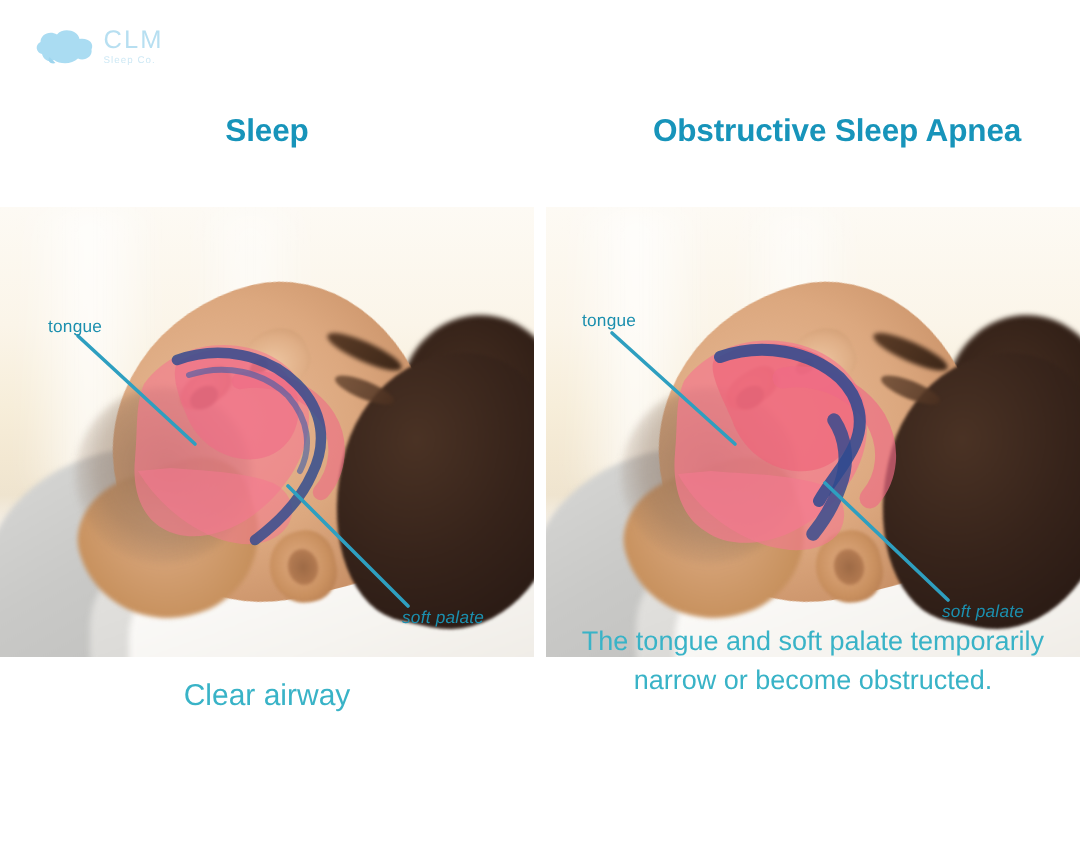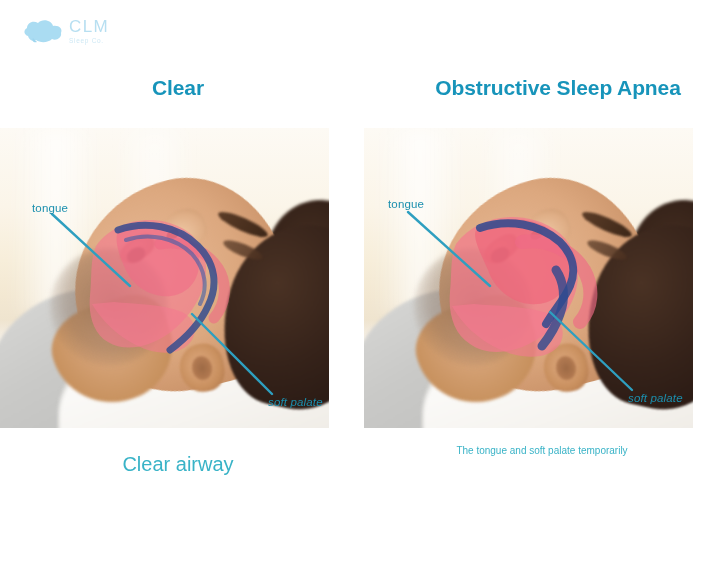--- a/index.html
+++ b/index.html
@@ -56,22 +56,22 @@
     color: #1794ba;
     text-align: center;
     letter-spacing: -0.1px;
   }
   .heading-left  { left: 0;   width: 356px; }
   .heading-right { left: 380px; width: 356px; }
 
   
   .panel {
     position: absolute;
-    top: 128px;
-    width: 329px;
+    top: 138px;
+    width: 356px;
     height: 300px;
     overflow: hidden;
   }
   .panel-left  { left: 0;   }
   .panel-right { left: 364px; }
 
   
   .bg {
     position: absolute;
     inset: 0;
@@ -324,37 +324,37 @@
 
   
   .caption {
     position: absolute;
     color: #39b3c7;
     text-align: center;
     font-size: 20px;
     line-height: 1.45;
   }
   .caption-left  { left: 0;   top: 450px; width: 356px; }
-  .caption-right { left: 364px; top: 444px; width: 356px; font-size: 10px; }
+  .caption-right { left: 364px; top: 414px; width: 356px; font-size: 18px; }
 </style>
 </head>
 <body>
 
 <div class="logo-wrap">
   <svg class="logo-mark" viewBox="0 0 42 28">
     <path d="M6 18 C2 17 1 12 5 10 C5 5 11 2 16 5 C20 0 30 2 31 8 C37 7 41 11 39 15 C40 20 34 23 30 21 C26 25 18 25 14 22 C11 24 7 22 6 18 Z" fill="#aadcf2"></path>
     <path d="M11 20 C9 23 12 25 15 24 C13 22 12 21 11 20 Z" fill="#9ed5ee"></path>
   </svg>
   <div class="logo-text">
     <span class="logo-title">CLM</span>
     <span class="logo-sub">Sleep Co.</span>
   </div>
 </div>
 
-<div class="heading heading-left">Clear</div>
+<div class="heading heading-left">Sleep</div>
 <div class="heading heading-right">Obstructive Sleep Apnea</div>
 
 <div class="panel panel-left">
   <div class="bg"></div>
   <div class="pillow-grey"></div>
   <div class="pillow-grey2"></div>
   <div class="pillow-white"></div>
 
   <div class="head">
     <div class="hair2"></div>
@@ -443,13 +443,14 @@
   </svg>
 
   <div class="anno anno-tongue" style="left:24px;top:70px;">tongue</div>
   <div class="anno anno-softpalate" style="left:264px;top:264px;">soft palate</div>
 </div>
 
 <div class="caption caption-left">Clear airway</div>
 
 <div class="caption caption-right">
   <div>The tongue and soft palate temporarily</div>
+  <div>narrow or become obstructed.</div>
 </div>
 
 </body></html>

